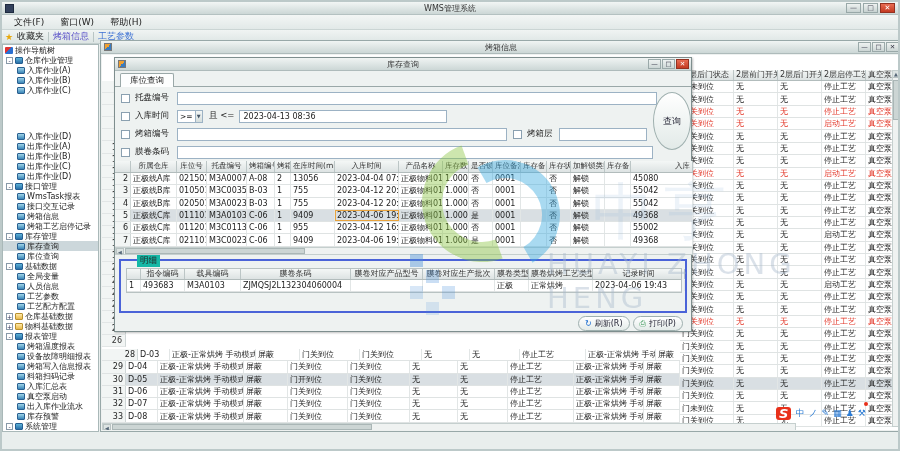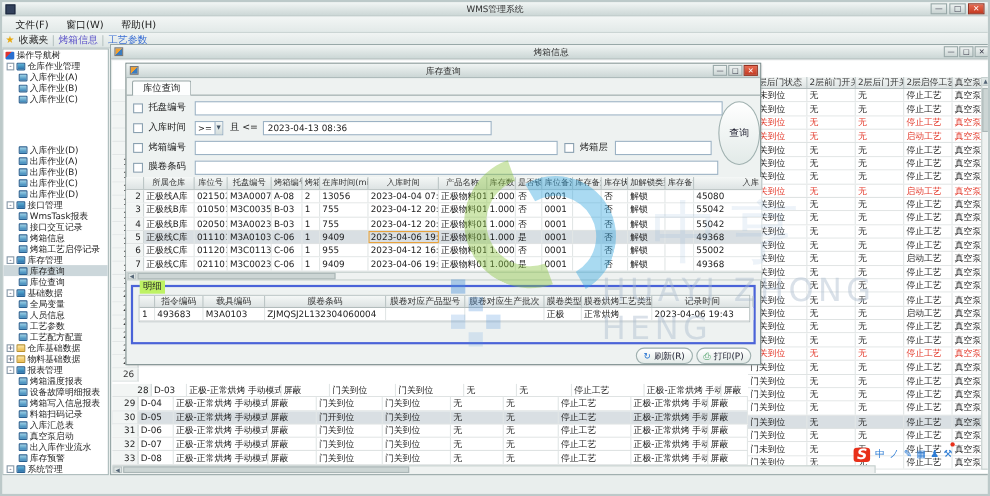--- a/index.html
+++ b/index.html
@@ -86,21 +86,21 @@
 .combo{height:13px;background:#fff;border:1px solid #9cb2c4;font-size:7.5px;display:flex;align-items:center}
 .combo .val{padding:0 2px}
 .combo .drop{width:9px;height:11px;background:linear-gradient(#f2f6f5,#d5dedd);border-left:1px solid #9cb2c4;font-size:5px;line-height:11px;text-align:center;color:#456}
 #search-btn{position:absolute;left:538px;top:34px;width:38px;height:58px;border-radius:50%;background:linear-gradient(#ffffff,#e2eae8);border:1px solid #9fb0af;display:flex;align-items:center;justify-content:center;font-size:9px;color:#223}
 #dlg-grid{position:absolute;left:0;top:103px;width:578px;background:#fff}
 #dlg-grid .gridhead .th{font-size:7.5px}
 #dlg-grid .grow{height:12.3px}
 #dlg-grid .td.rowno{background:#f2f5f4;border-right:1px solid #cfd6d6;justify-content:flex-end}
 .focuscell{outline:1px solid #e8a33d;outline-offset:-1px}
 #detail-box{position:absolute;left:4px;top:201px;width:568px;height:54px;border:2px solid #4a63d8;background:#eef2f1}
-#detail-label{position:absolute;left:6px;top:-6px;background:#bef264;padding:0 3px;font-size:8.5px}
+#detail-label{position:absolute;left:16px;top:-6px;background:#14b8a6;padding:0 3px;font-size:8.5px}
 #detail-grid{position:absolute;left:5px;top:7px;width:556px;background:#fff;border:1px solid #b8c2c2}
 #detail-grid .grow{height:12px}
 #dlg-btnrow{left:0;right:8px;top:258px;height:15px}
 
 #watermark{position:absolute;left:0;top:0;width:900px;height:451px;pointer-events:none;z-index:40;opacity:.42}
 .wm-arc1{position:absolute;left:420px;top:140px;width:120px;height:120px;border:20px solid transparent;border-left-color:#8ac43f;border-bottom-color:#8ac43f;border-radius:50%;transform:rotate(25deg)}
 .wm-arc2{position:absolute;left:448px;top:158px;width:110px;height:110px;border:18px solid transparent;border-top-color:#35a8e0;border-right-color:#35a8e0;border-radius:50%;transform:rotate(15deg)}
 .wm-sq{position:absolute;width:13px;height:13px;background:#4a90d9}
 .wm-text{position:absolute;left:545px;top:245px;font-size:29px;letter-spacing:4px;color:#a9bacd}
 .wm-cn{position:absolute;left:590px;top:168px;font-size:62px;font-weight:normal;letter-spacing:10px;color:rgba(135,172,212,.35)}

